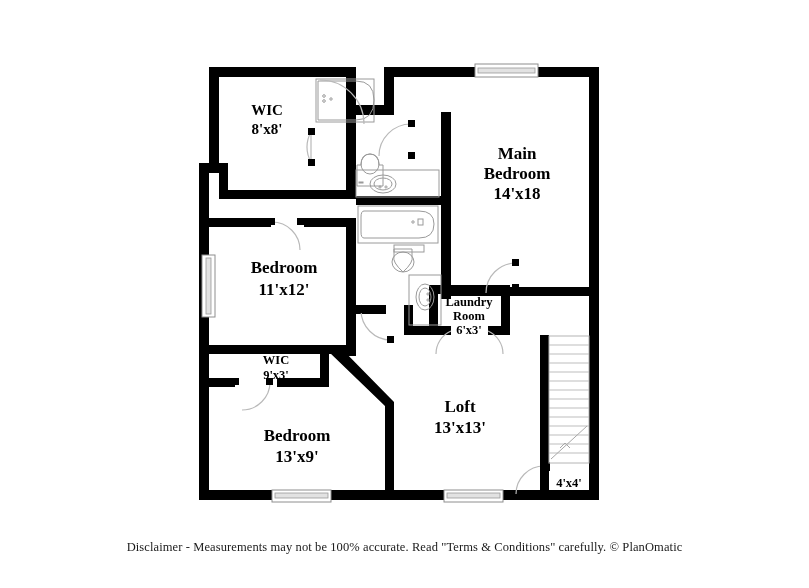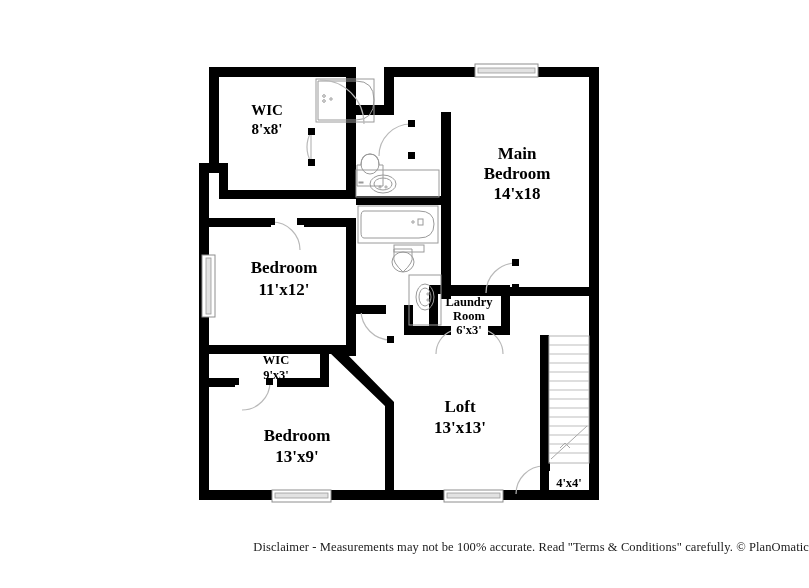--- a/index.html
+++ b/index.html
@@ -41,21 +41,21 @@
     dominant-baseline: middle;
   }
   .rlabel.big { font-size: 17px; }
   .rlabel.mid { font-size: 15px; }
   .rlabel.sm  { font-size: 12.5px; }
   #disclaimer {
     position: absolute;
     left: 0;
     top: 540px;
     width: 809px;
-    text-align: right;
+    text-align: center;
     font-family: "Liberation Serif", "DejaVu Serif", serif;
     font-size: 12.5px;
     color: #1a1a1a;
     letter-spacing: 0.1px;
   }
 </style>
 </head>
 <body>
 
 <div id="floorplan-wrap">

